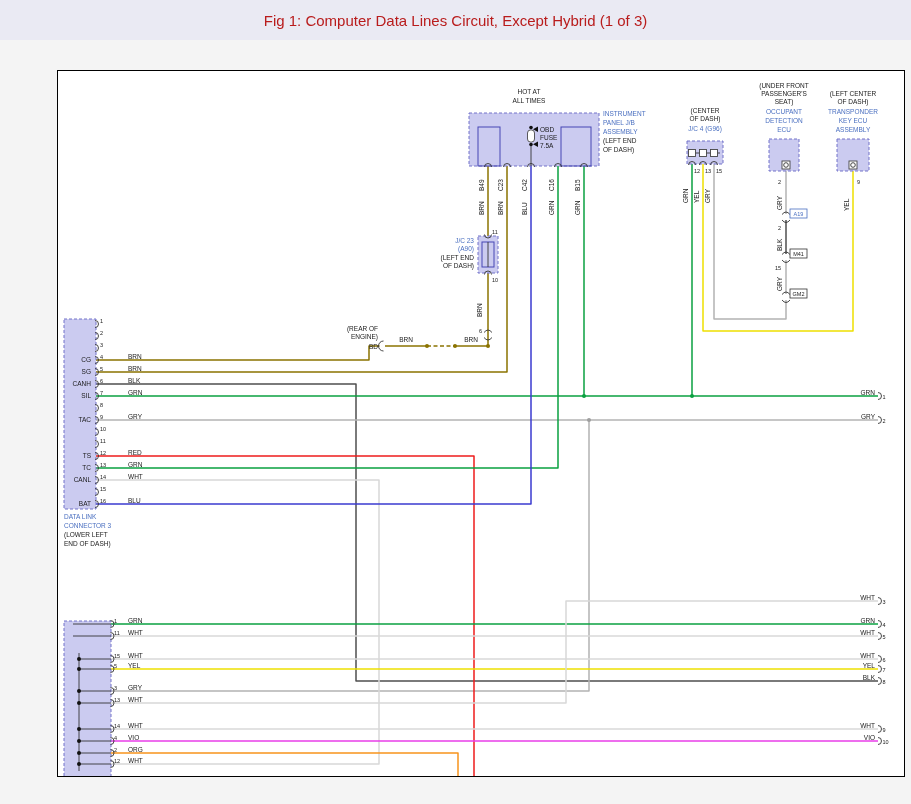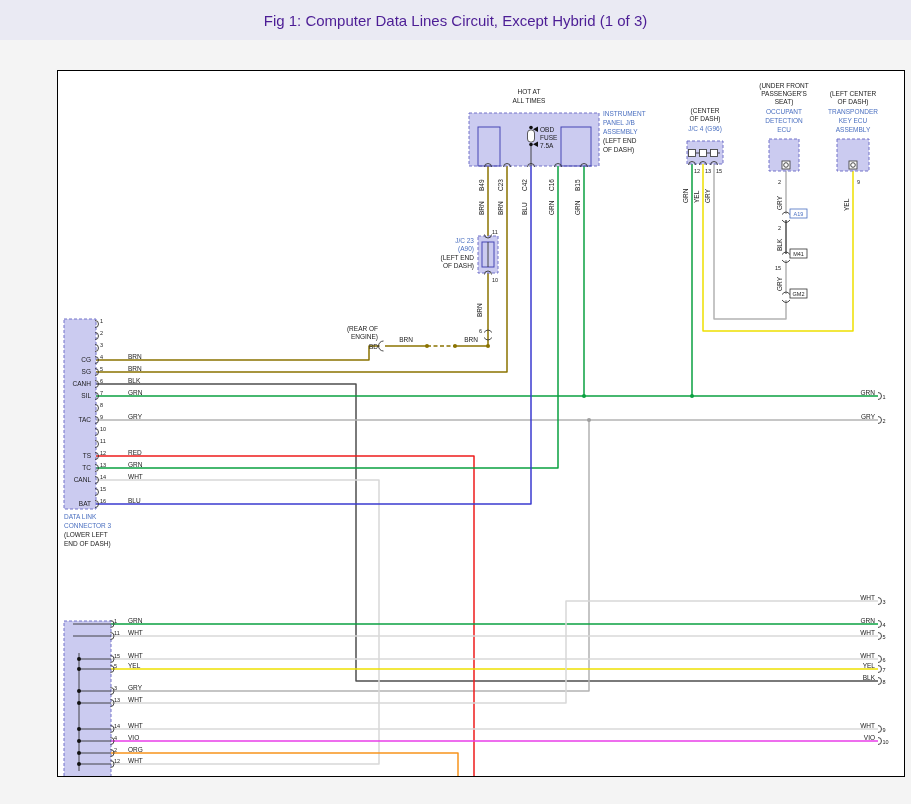--- a/index.html
+++ b/index.html
@@ -1,19 +1,19 @@
 <!DOCTYPE html>
 <html><head>
 <meta charset="utf-8">
 <style>
   html,body{margin:0;padding:0;}
   body{width:911px;height:804px;background:#f4f4f4;font-family:"Liberation Sans",sans-serif;position:relative;}
   .banner{position:absolute;left:0;top:0;width:911px;height:40px;background:#eaeaf3;
           display:flex;align-items:center;justify-content:center;}
-  .banner span{font-size:15px;color:#4c1d95;}
+  .banner span{font-size:15px;color:#b91c1c;}
   .diagram-frame{position:absolute;left:57px;top:70px;width:846px;height:705px;background:#ffffff;border:1px solid #000;}
   svg{display:block;}
   svg text{font-family:"Liberation Sans",sans-serif;font-size:6.5px;fill:#1a1a1a;}
   .t5{font-size:5.5px;}
   .tb{fill:#4a6fc0;}
   .w{fill:none;stroke-width:1.5;stroke-linejoin:round;}
   .brn{stroke:#8b7300}.blu{stroke:#3b3bd0}.grn{stroke:#0aa140}.gry{stroke:#b3b3b3}
   .wht{stroke:#d8d8d8}.blk{stroke:#4f4f4f}.red{stroke:#ee1c1c}.yel{stroke:#eee000}
   .vio{stroke:#e83ce8}.org{stroke:#f7941d}
   .thin{fill:none;stroke:#333;stroke-width:0.9;}

